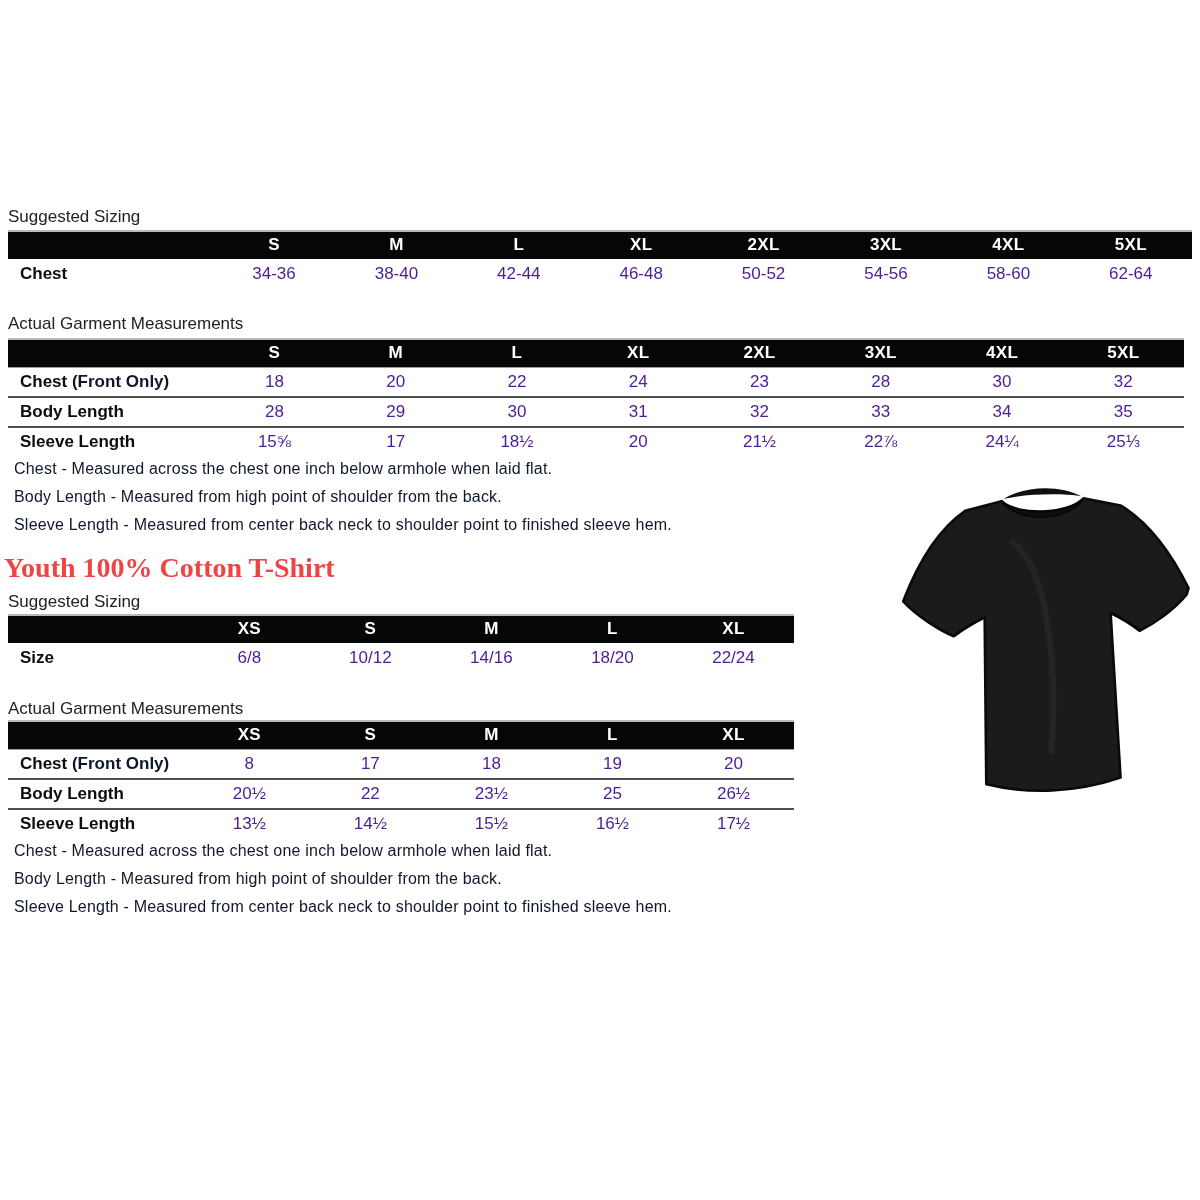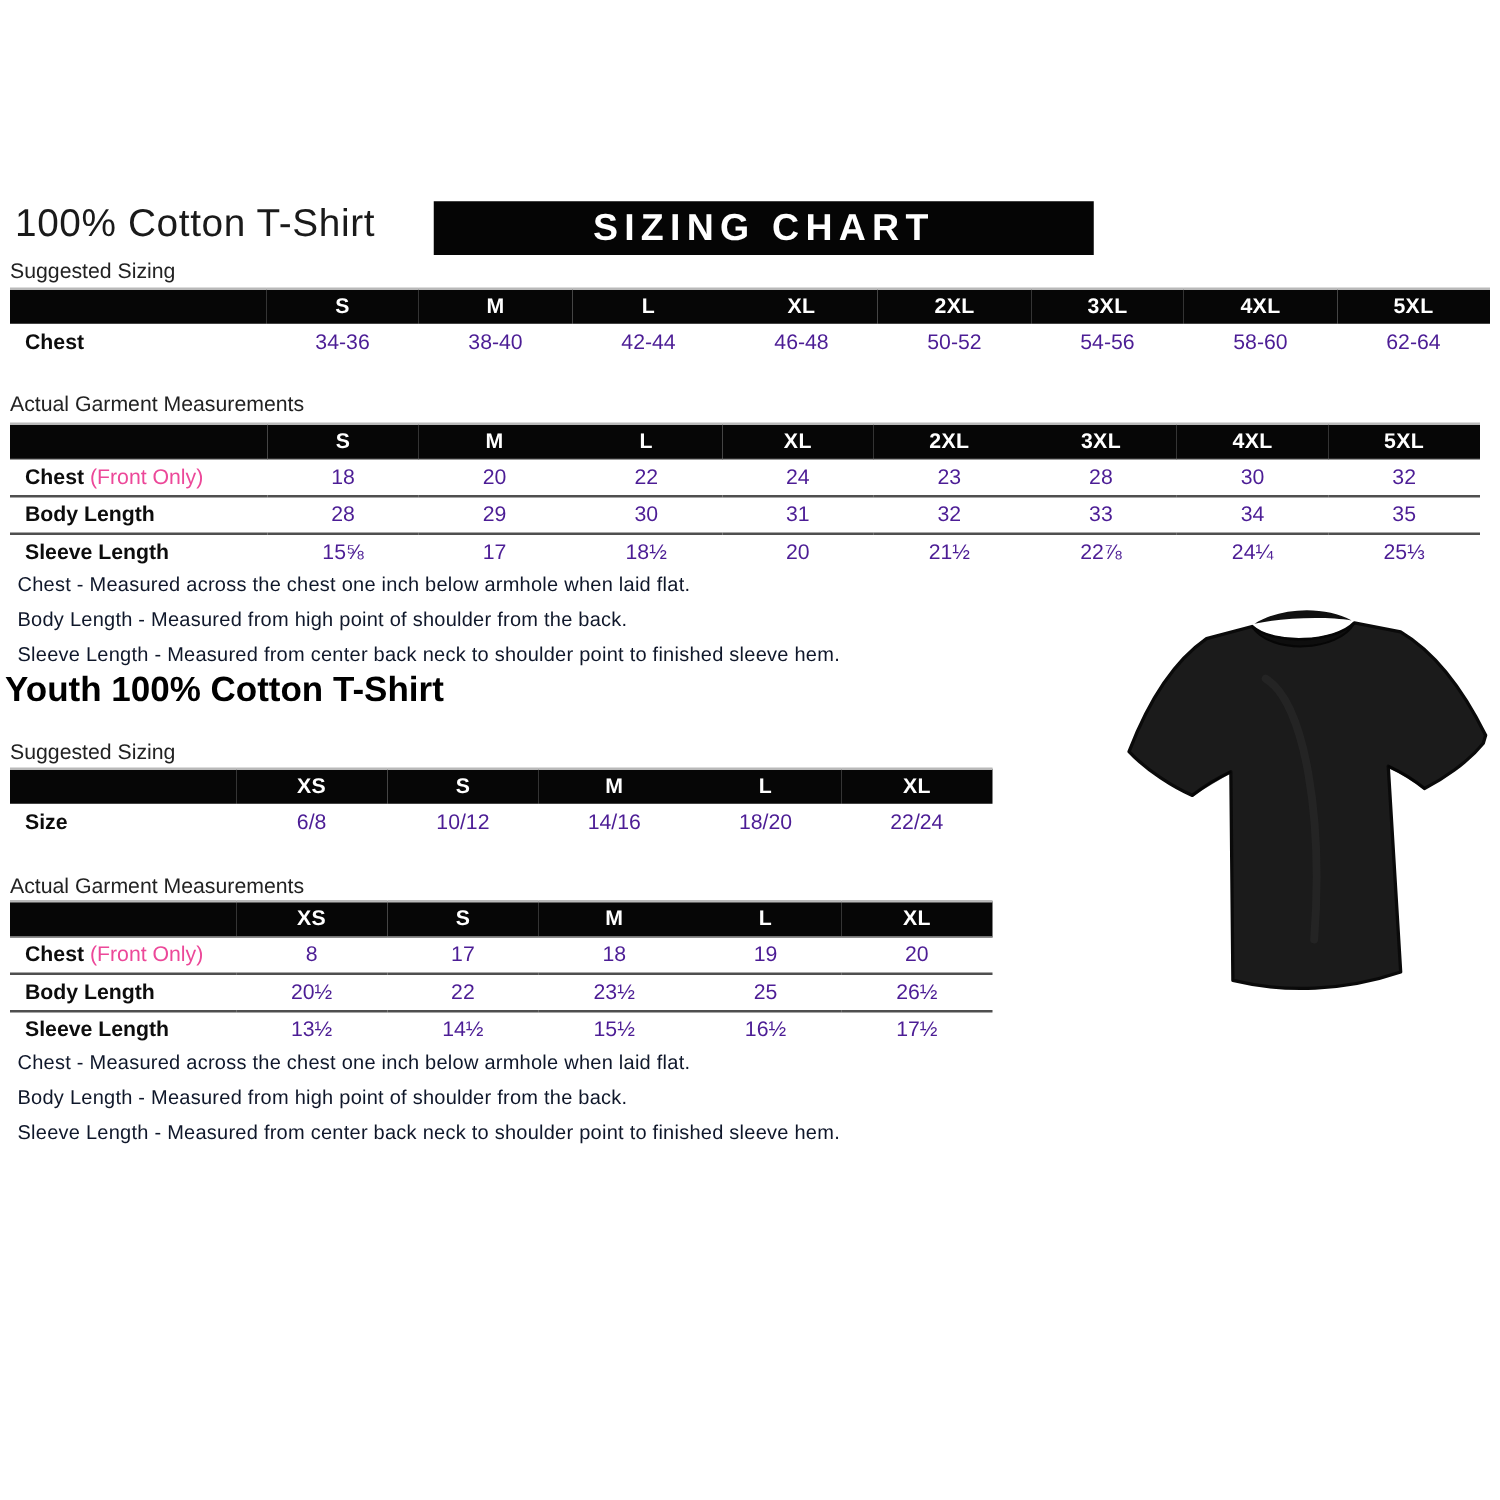--- a/index.html
+++ b/index.html
@@ -66,49 +66,48 @@
     font-size: 17px;
     color: #4c1d95;
     padding: 5px 0;
   }
   table.sz-table td.rowlabel {
     text-align: left;
     padding-left: 12px;
     color: #0d0d0d;
   }
   .rowlabel .b { font-weight: 700; }
-  .rowlabel .sfx { font-weight: 400; color: #ec4899; }
+  .rowlabel .sfx { font-weight: 700; color: #0f172a; }
 
   table.sep tbody tr:first-child td { border-top: 1px solid #9a9a9a; }
   table.sep tbody tr + tr td { border-top: 2px solid #4f4f4f; }
   table.sep td { padding: 4px 0; }
 
   .notes p {
     margin: 0 0 10px 0;
     font-size: 16px;
     color: #0f172a;
     letter-spacing: 0.2px;
   }
 
   #youth-title {
-    left: 4px; top: 536px;
+    left: 4px; top: 552px;
     font-size: 28px;
     font-weight: 700;
-    color: #000000;
+    color: #ef4444;
+    font-family: Liberation Serif, serif;
   }
 
   #tshirt-wrap { left: 890px; top: 468px; width: 315px; height: 350px; }
 </style>
 </head>
 <body>
 
 <div id="sheet">
 
-  <div id="main-title" class="abs">100% Cotton T-Shirt</div>
-  <div id="banner" class="abs">SIZING CHART</div>
 
   <div class="abs section-label" style="left:8px; top:207px;">Suggested Sizing</div>
 
   <div class="abs" style="left:8px; top:230px; width:1184px;">
       <table class="sz-table">
         <colgroup>
           <col style="width: 17.3%;">
           <col>
           <col>
           <col>

